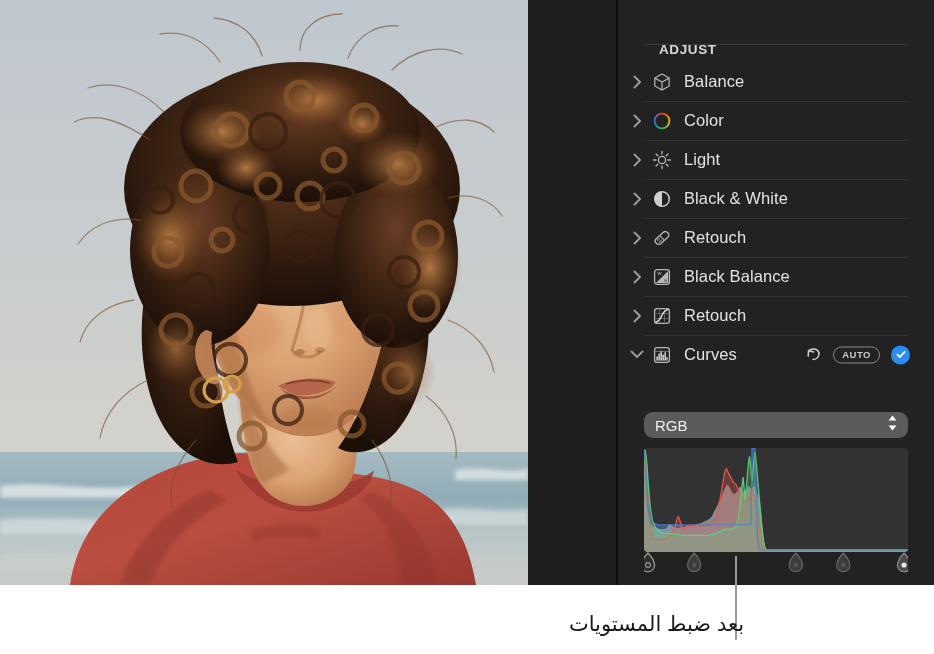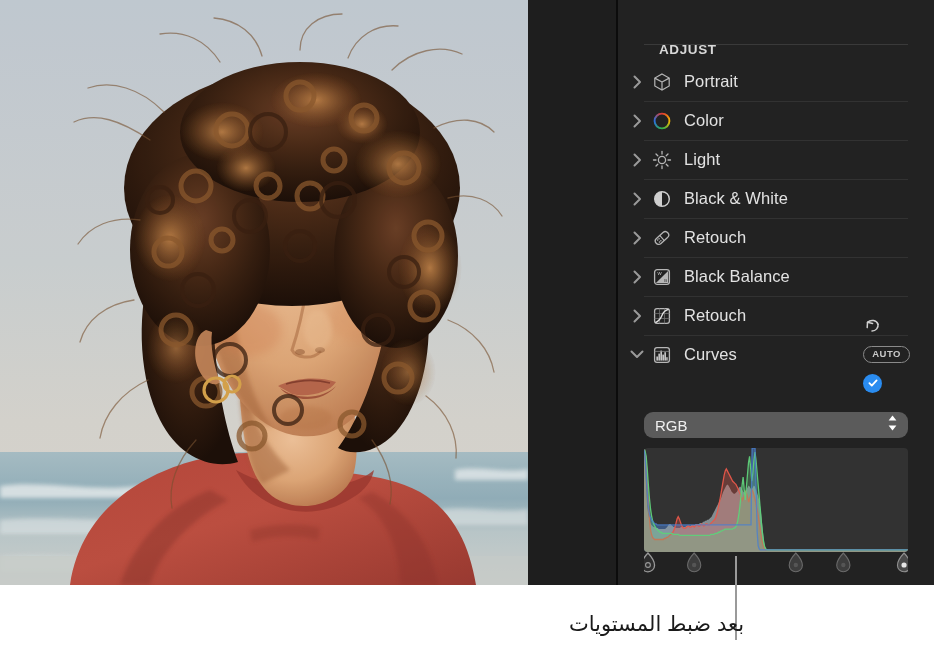--- a/index.html
+++ b/index.html
@@ -69,21 +69,21 @@
   .adj-icon {
     width:22px; height:22px; flex:0 0 22px; margin-left:5px;
     display:flex; align-items:center; justify-content:center;
   }
   .adj-label {
     margin-left:11px; font-size:16.5px; color:#e2e2e2;
     white-space:nowrap; letter-spacing:0.1px;
   }
   .row-actions {
     position:absolute; right:24px; top:50%; transform:translateY(-50%);
-    display:flex; gap:11px;flex-direction:column;
+    display:flex; align-items:center; gap:11px;
   }
   .reset-btn { width:18px; height:18px; cursor:pointer; }
   .auto-badge {
     border:1px solid #8a8a8a; border-radius:9px;
     padding:1px 8px 2px; font-size:9.5px; font-weight:bold;
     color:#cacaca; letter-spacing:0.5px; cursor:pointer;
     line-height:12px;
   }
   .check-toggle {
     width:19px; height:19px; border-radius:50%;
@@ -356,21 +356,21 @@
             <svg width="9" height="14" viewBox="0 0 9 14">
                 <path d="M1.5 1.5 L7 7 L1.5 12.5" fill="none" stroke="currentColor" stroke-width="2" stroke-linecap="round" stroke-linejoin="round"></path>
               </svg>
           </span>
           <span class="adj-icon">
             <svg width="20" height="20" viewBox="0 0 20 20">
                 <path d="M10 2 L17.2 6.1 L17.2 13.9 L10 18 L2.8 13.9 L2.8 6.1 Z" fill="none" stroke="#b6b6b6" stroke-width="1.2"></path>
                 <path d="M10 10 L17.2 6.1 M10 10 L2.8 6.1 M10 10 L10 18" fill="none" stroke="#b6b6b6" stroke-width="1.2"></path>
               </svg>
           </span>
-          <span class="adj-label">Portrait</span>
+          <span class="adj-label">Balance</span>
         </div>
 
         <div class="adj-row">
           <span class="disclosure">
             <svg width="9" height="14" viewBox="0 0 9 14">
                 <path d="M1.5 1.5 L7 7 L1.5 12.5" fill="none" stroke="currentColor" stroke-width="2" stroke-linecap="round" stroke-linejoin="round"></path>
               </svg>
           </span>
           <span class="adj-icon">
             <svg width="20" height="20" viewBox="0 0 20 20">

